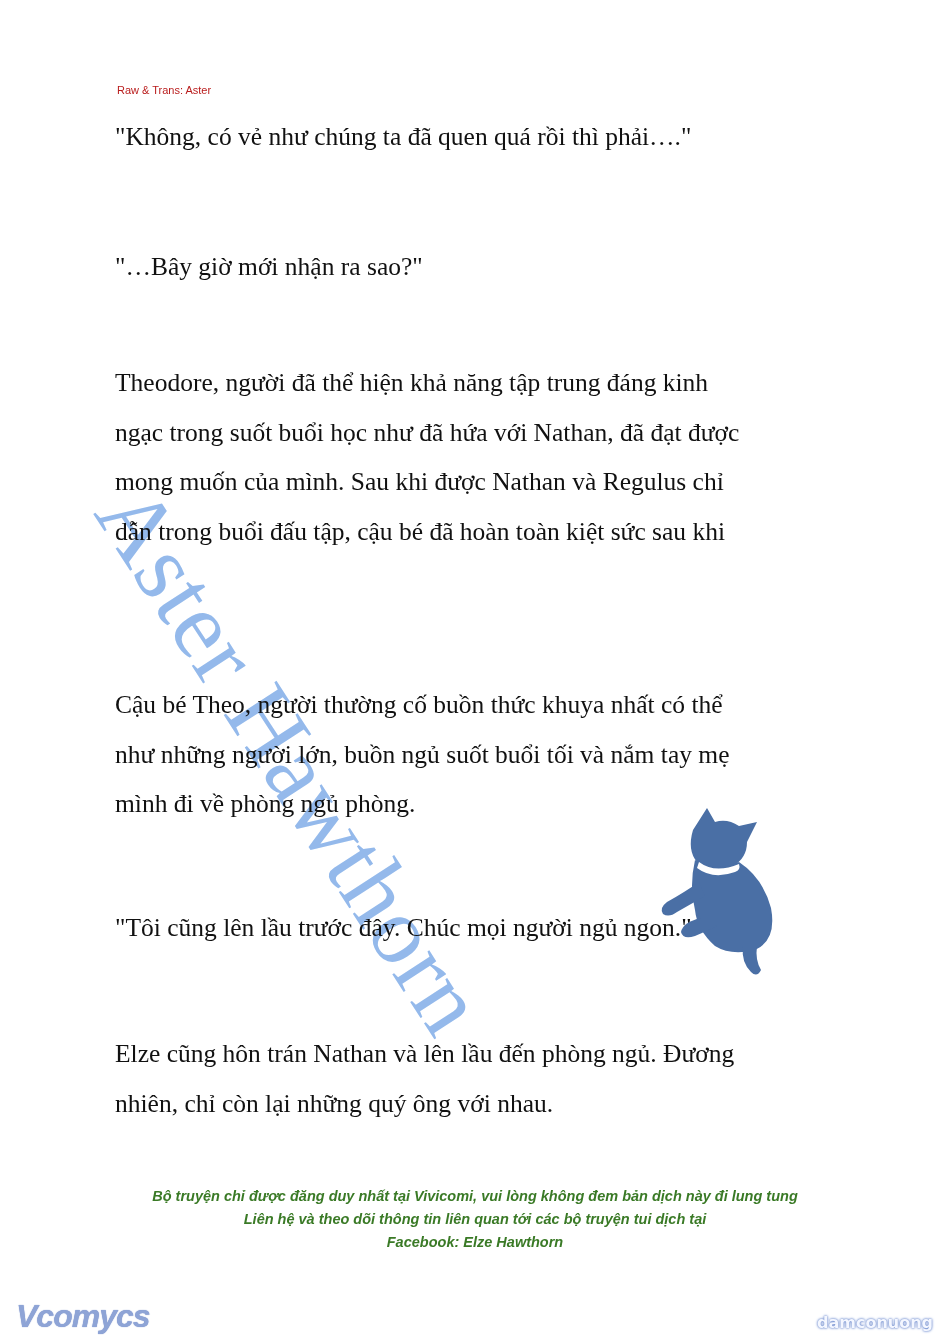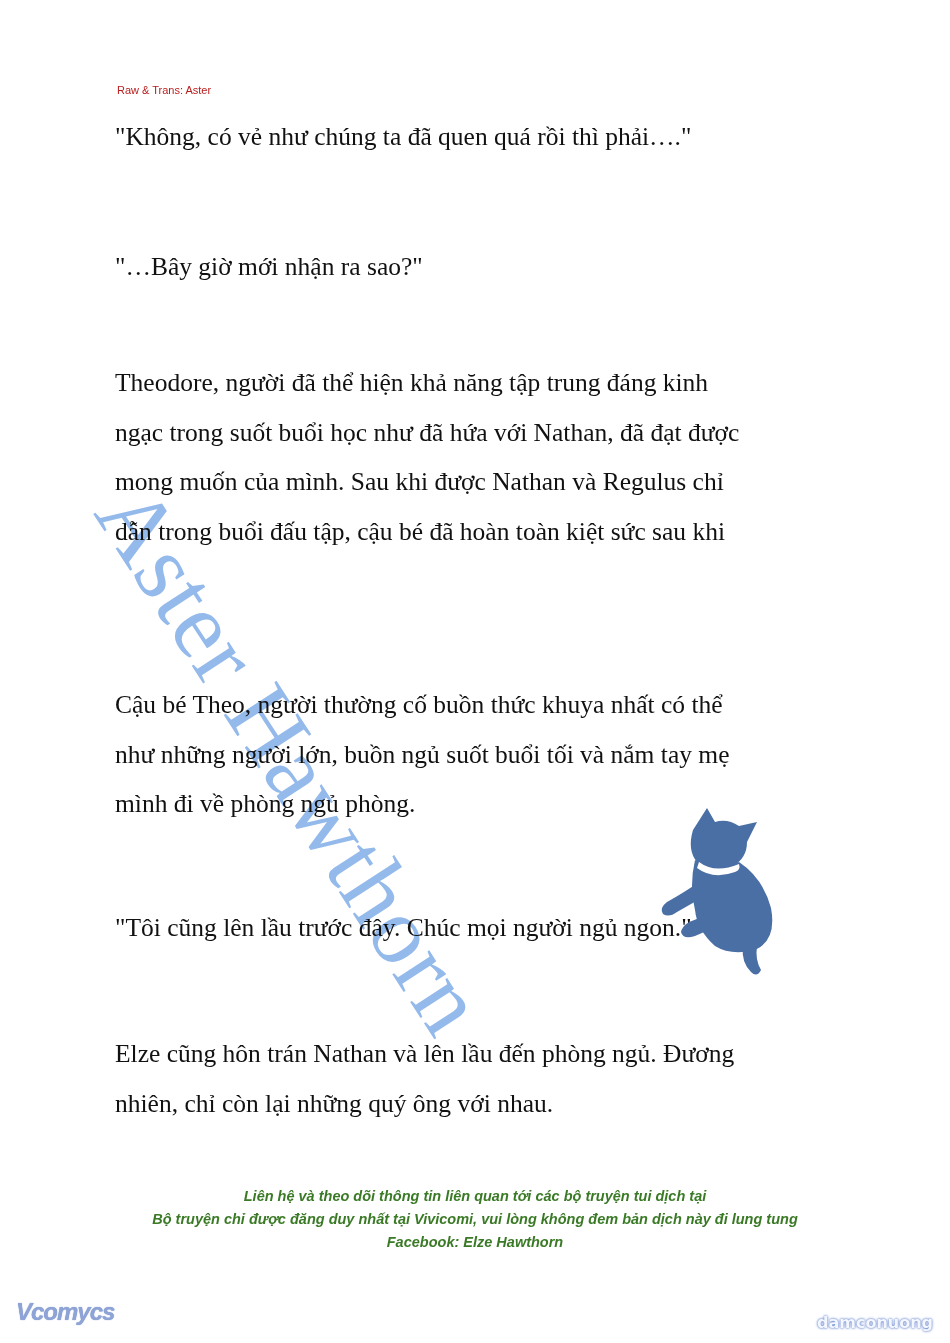--- a/index.html
+++ b/index.html
@@ -24,21 +24,21 @@
   }
   .cat { position: absolute; left: 655px; top: 800px; width: 130px; height: 180px; }
   .footer {
     position: absolute; left: 0; width: 950px; text-align: center;
     font-family: "Liberation Sans", sans-serif; font-style: italic; font-weight: bold;
     font-size: 14.5px; color: #3a7a26; line-height: 23px;
   }
   .logo-left {
     position: absolute; left: 16px; top: 1298px;
     font-family: "Liberation Sans", sans-serif; font-style: italic; font-weight: bold;
-    font-size: 24px; color: #8ea4d6; letter-spacing: -1px;
+    font-size: 32px; color: #8ea4d6; letter-spacing: -1px;
     text-shadow: 0 0 1px #6c84c2;
   }
   .logo-right {
     position: absolute; right: 14px; top: 1312px;
     font-family: "DejaVu Sans", sans-serif; font-weight: bold;
     font-size: 16px; color: #f4f7ff; padding: 1px 3px;
     text-shadow: 0 0 3px #6f8ccf, 0 0 2px #6f8ccf;
     text-align: center;
   }
 </style>
@@ -82,19 +82,19 @@
     <path d="M44 82 Q30 92 12 102 Q4 108 8 114 Q14 118 22 112 L50 96 Z"></path>
 
     <path d="M46 118 Q28 122 26 132 Q28 140 40 136 Q54 130 62 126 Z"></path>
 
     <path d="M88 146 Q86 162 96 172 Q102 178 106 170 Q100 160 102 146 Z"></path>
   </g>
   <path d="M44 62 Q60 74 84 64 Q86 70 80 72 Q58 80 42 68 Z" fill="#ffffff"></path>
 </svg>
 
 <div class="footer" style="top:1185px">
+  <div>Bộ truyện chỉ được đăng duy nhất tại Vivicomi, vui lòng không đem bản dịch này đi lung tung</div>
   <div>Liên hệ và theo dõi thông tin liên quan tới các bộ truyện tui dịch tại</div>
-  <div>Bộ truyện chỉ được đăng duy nhất tại Vivicomi, vui lòng không đem bản dịch này đi lung tung</div>
   <div>Facebook: Elze Hawthorn</div>
 </div>
 
 <div class="logo-left">Vcomycs</div>
 <div class="logo-right">damconuong</div>
 
 </body></html>

